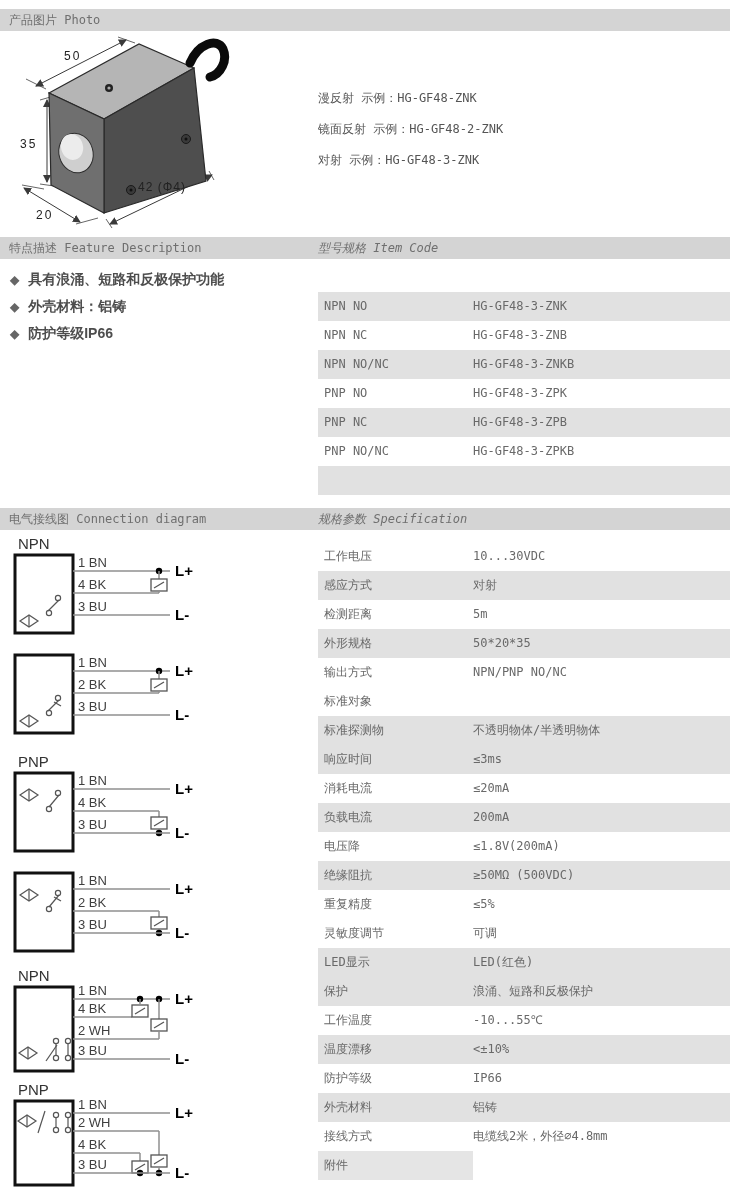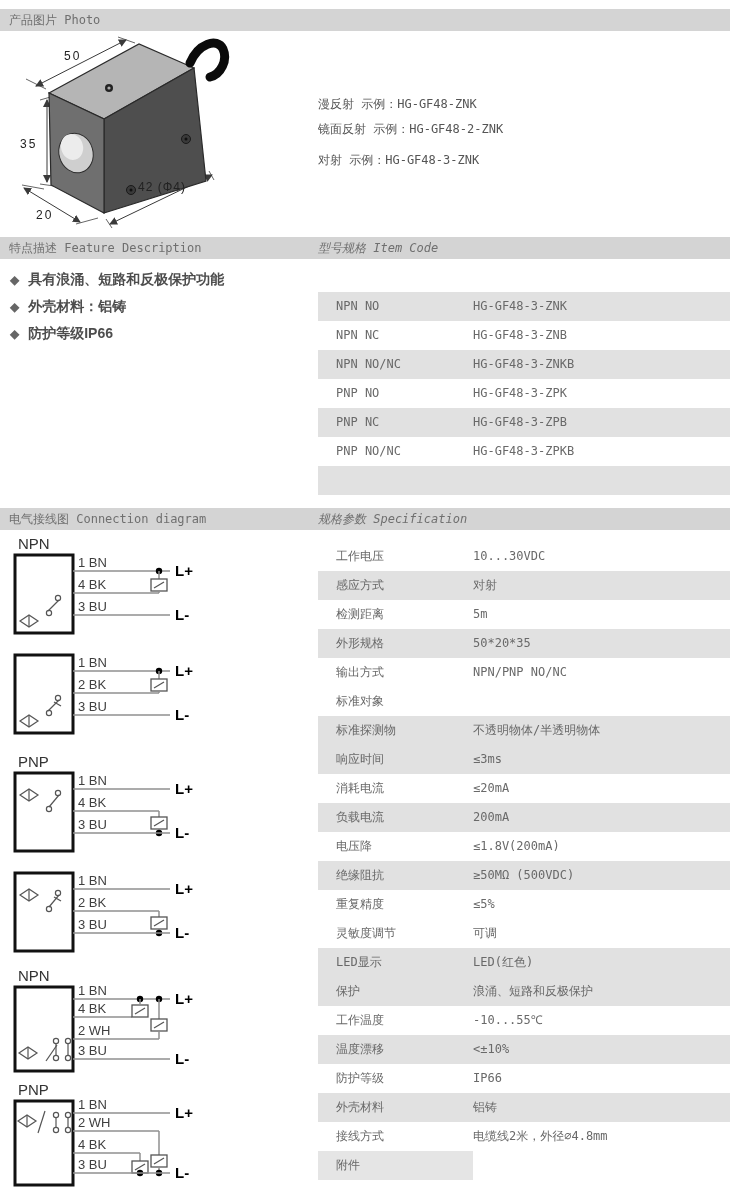--- a/index.html
+++ b/index.html
@@ -12,21 +12,21 @@
   .ex{position:absolute;left:318px;font-size:12px;color:#555;white-space:nowrap;}
   #features{position:absolute;left:10px;top:266px;width:300px;}
   .feat{height:27px;display:flex;align-items:center;
         font-family:"Liberation Sans",sans-serif;font-weight:bold;
         font-size:14px;color:#4d4d4d;white-space:nowrap;}
   .dico{color:#666;font-size:12px;margin-right:9px;}
   #itable{position:absolute;left:318px;top:292px;width:412px;}
   #stable{position:absolute;left:318px;top:542px;width:412px;}
   .trow{display:flex;height:29px;line-height:29px;font-size:12px;color:#696969;white-space:nowrap;}
   .trow.alt{background:#e1e1e1;}
-  .trow .cl{width:155px;padding-left:18px;box-sizing:border-box;overflow:hidden;}
+  .trow .cl{width:155px;padding-left:6px;box-sizing:border-box;overflow:hidden;}
   .trow .cv{flex:1;overflow:hidden;}
   .trow.labelonly{background:transparent;}
   .trow.labelonly .cl{background:#e5e5e5;}
   #diagrams{position:absolute;left:12px;top:533px;width:304px;}
   #diagrams svg{display:block;}
   .w{stroke:#8f8f8f;stroke-width:1.5;fill:none;}
   .thin{stroke:#555;stroke-width:1.2;fill:none;}
   .boxr{fill:#fff;stroke:#111;stroke-width:3;}
   .dot{fill:#000;stroke:none;}
   .loadr{fill:#fff;stroke:#555;stroke-width:1.3;}
@@ -82,21 +82,21 @@
   <circle cx="172" cy="103" r="1.5" fill="#111"></circle>
   <circle cx="117" cy="154" r="4.5" fill="#3a3a3a" stroke="#191919"></circle>
   <circle cx="117" cy="154" r="1.5" fill="#111"></circle>
 
   <text x="50" y="24" class="dimt">50</text>
   <text x="6" y="112" class="dimt">35</text>
   <text x="22" y="183" class="dimt">20</text>
   <text x="124" y="155" class="dimt small">42 (Φ4)</text>
 </svg>
 
-<div class="ex" style="top:96px">漫反射 示例：HG-GF48-ZNK</div>
+<div class="ex" style="top:90px">漫反射 示例：HG-GF48-ZNK</div>
 <div class="ex" style="top:121px">镜面反射 示例：HG-GF48-2-ZNK</div>
 <div class="ex" style="top:152px">对射 示例：HG-GF48-3-ZNK</div>
 
 <div class="hdr" style="top:237px">
   <span class="t1">特点描述 Feature Description</span>
   <span class="t2">型号规格 Item Code</span>
 </div>
 
 <div id="features">
     <div class="feat">

